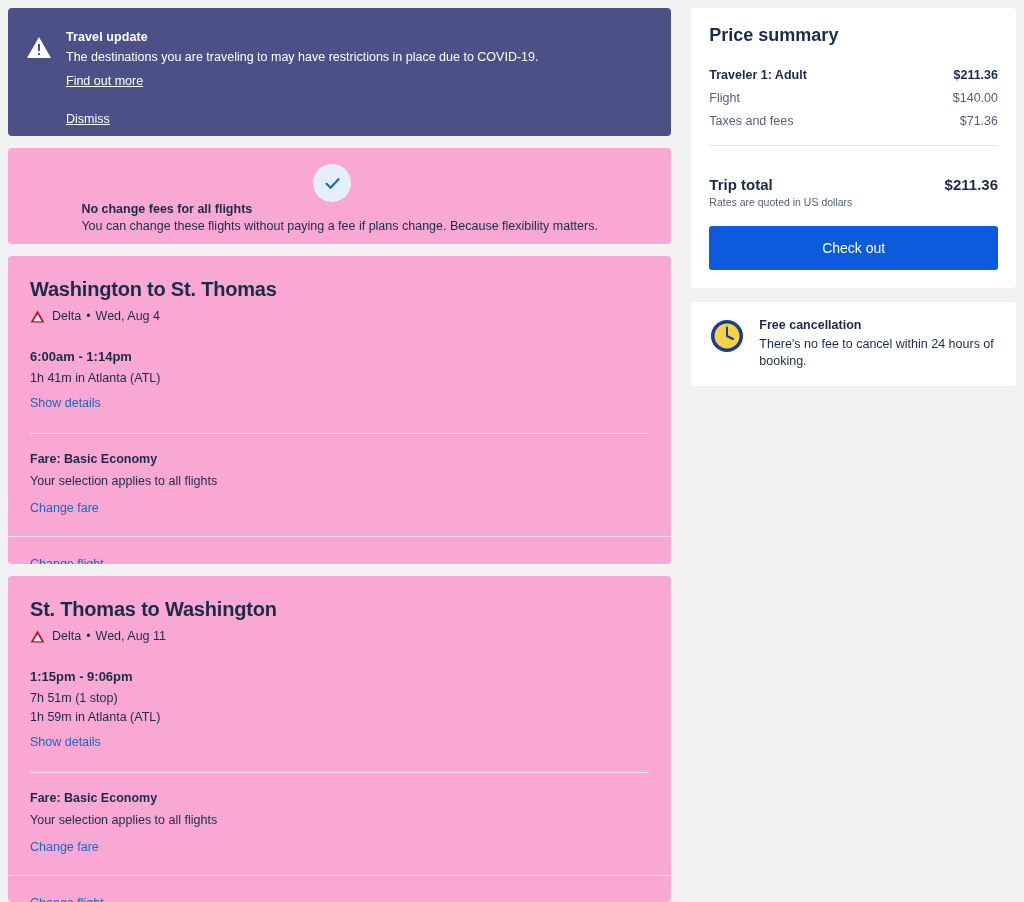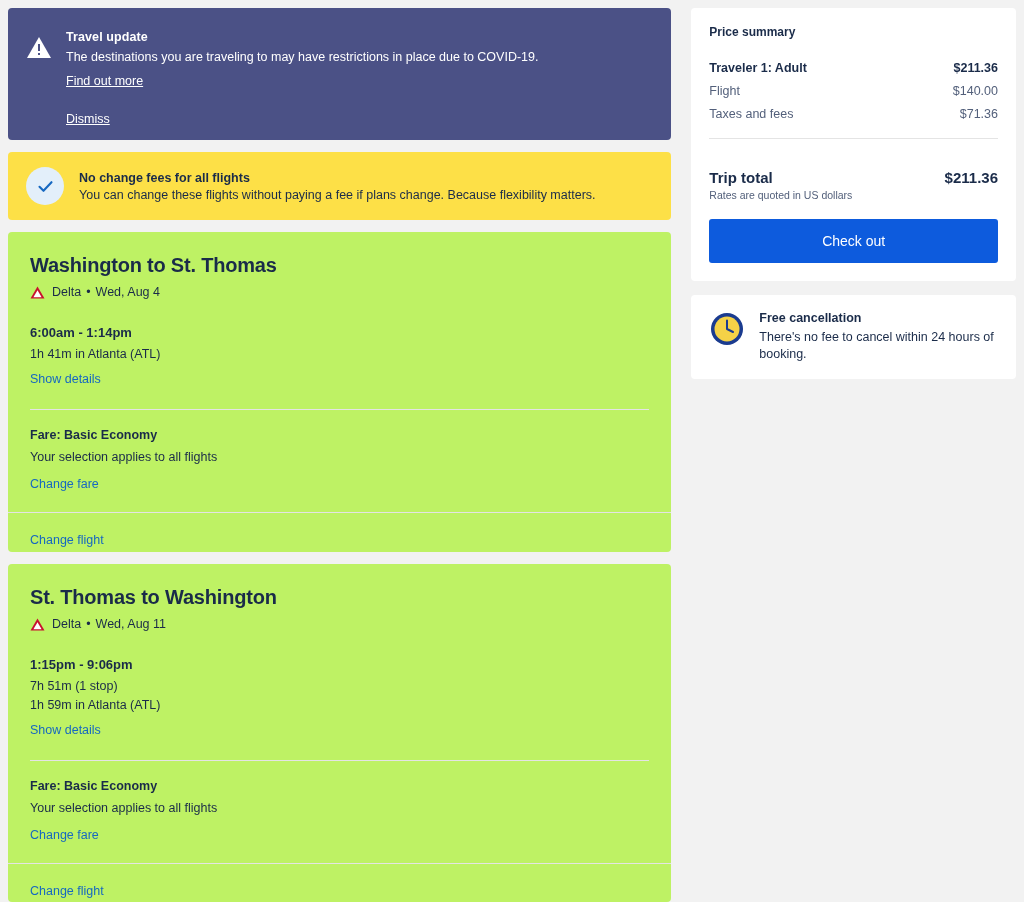--- a/index.html
+++ b/index.html
@@ -66,22 +66,23 @@
   }
   .banner-links a {
     color: #ffffff;
     font-size: 12.5px;
     text-decoration: underline;
     cursor: pointer;
   }
 
   
   .card {
-    background: #fde047;
-    border-radius: 4px;
+    background: #f9a8d4;
+    border-radius: 4px;
+    flex-direction: column;
   }
   .nochange {
     display: flex;
     align-items: center;
     padding: 16px 18px;
     min-height: 66px;
   }
   .check-circle {
     width: 38px; height: 38px;
     border-radius: 50%;
@@ -97,21 +98,21 @@
     font-weight: bold;
     margin-bottom: 3px;
   }
   .nochange-text {
     font-size: 12.5px;
     color: #1a2b49;
   }
 
   
   .flight-card {
-    background: #bef264;
+    background: #f9a8d4;
     border-radius: 4px;
     overflow: hidden;
   }
   .flight-main {
     padding: 22px 22px 20px 22px;
   }
   .flight-title {
     font-size: 20px;
     font-weight: bold;
     letter-spacing: -0.2px;
@@ -167,21 +168,21 @@
     padding: 17px 22px;
   }
 
   
   .summary {
     background: #ffffff;
     border-radius: 4px;
     padding: 17px 18px 18px 18px;
   }
   .summary-title {
-    font-size: 12px;
+    font-size: 18px;
     font-weight: bold;
     margin: 0 0 22px 0;
   }
   .srow {
     display: flex;
     justify-content: space-between;
     align-items: baseline;
     font-size: 12.5px;
     margin-bottom: 9px;
   }

